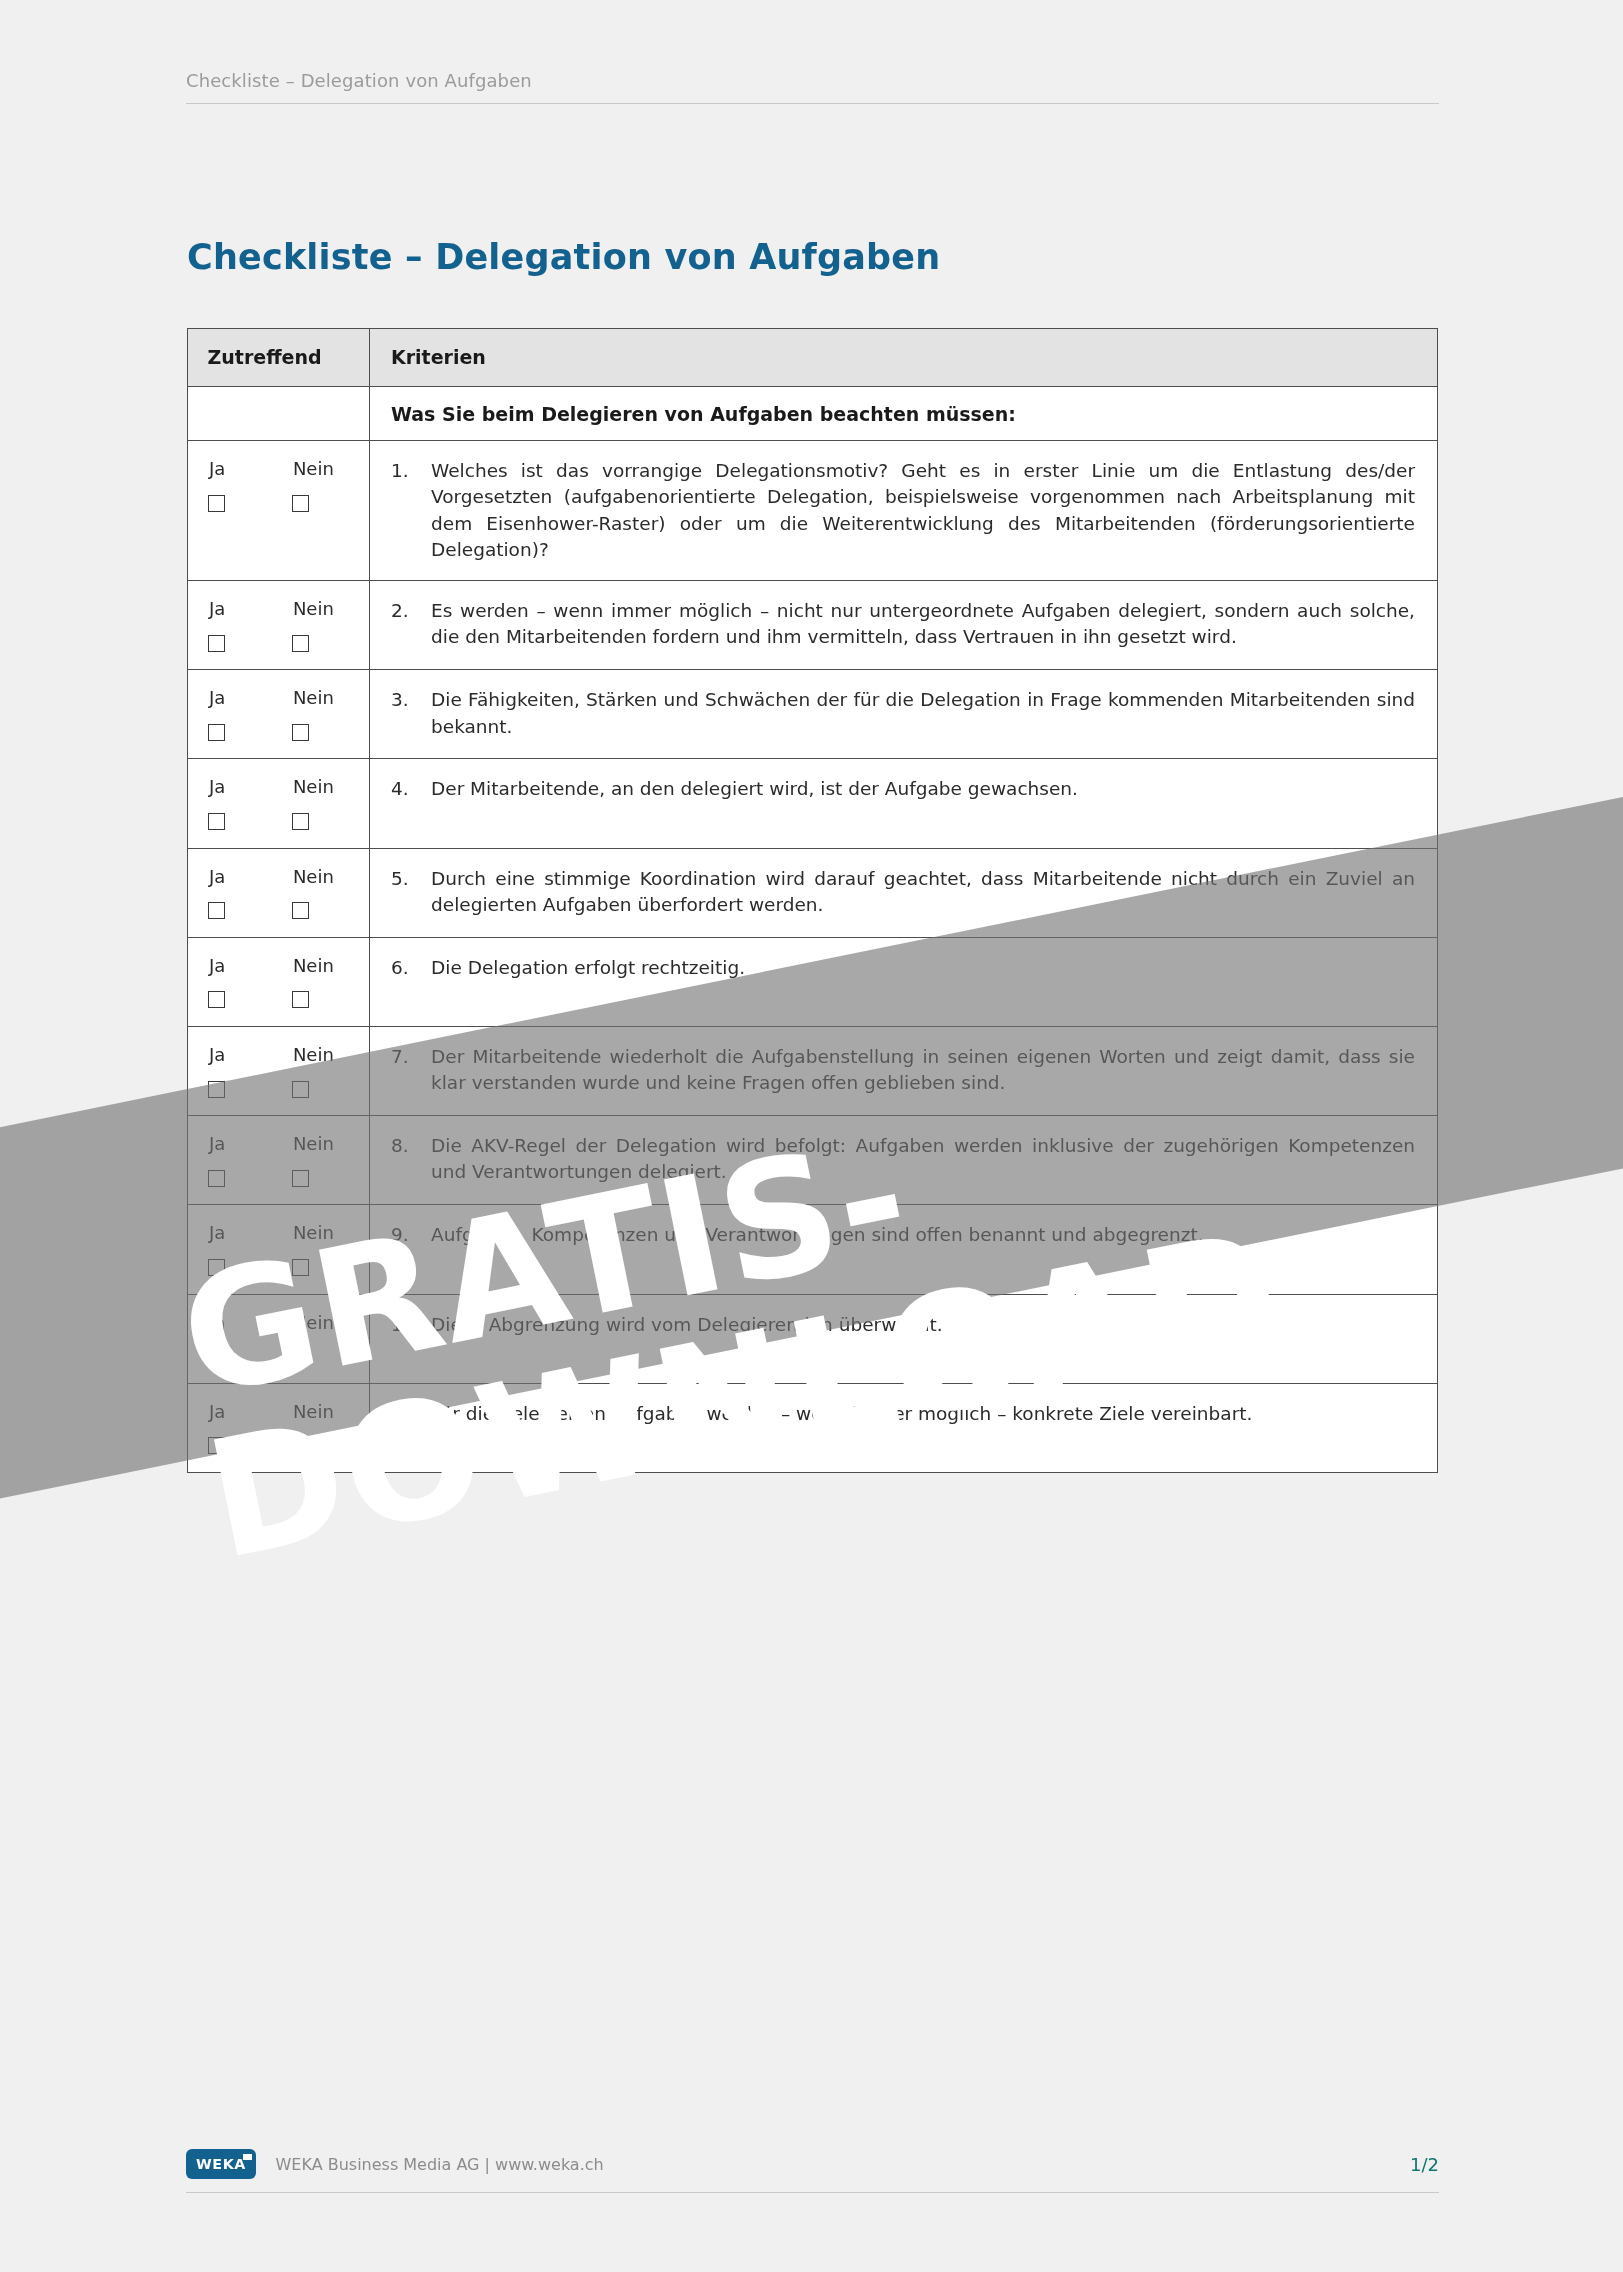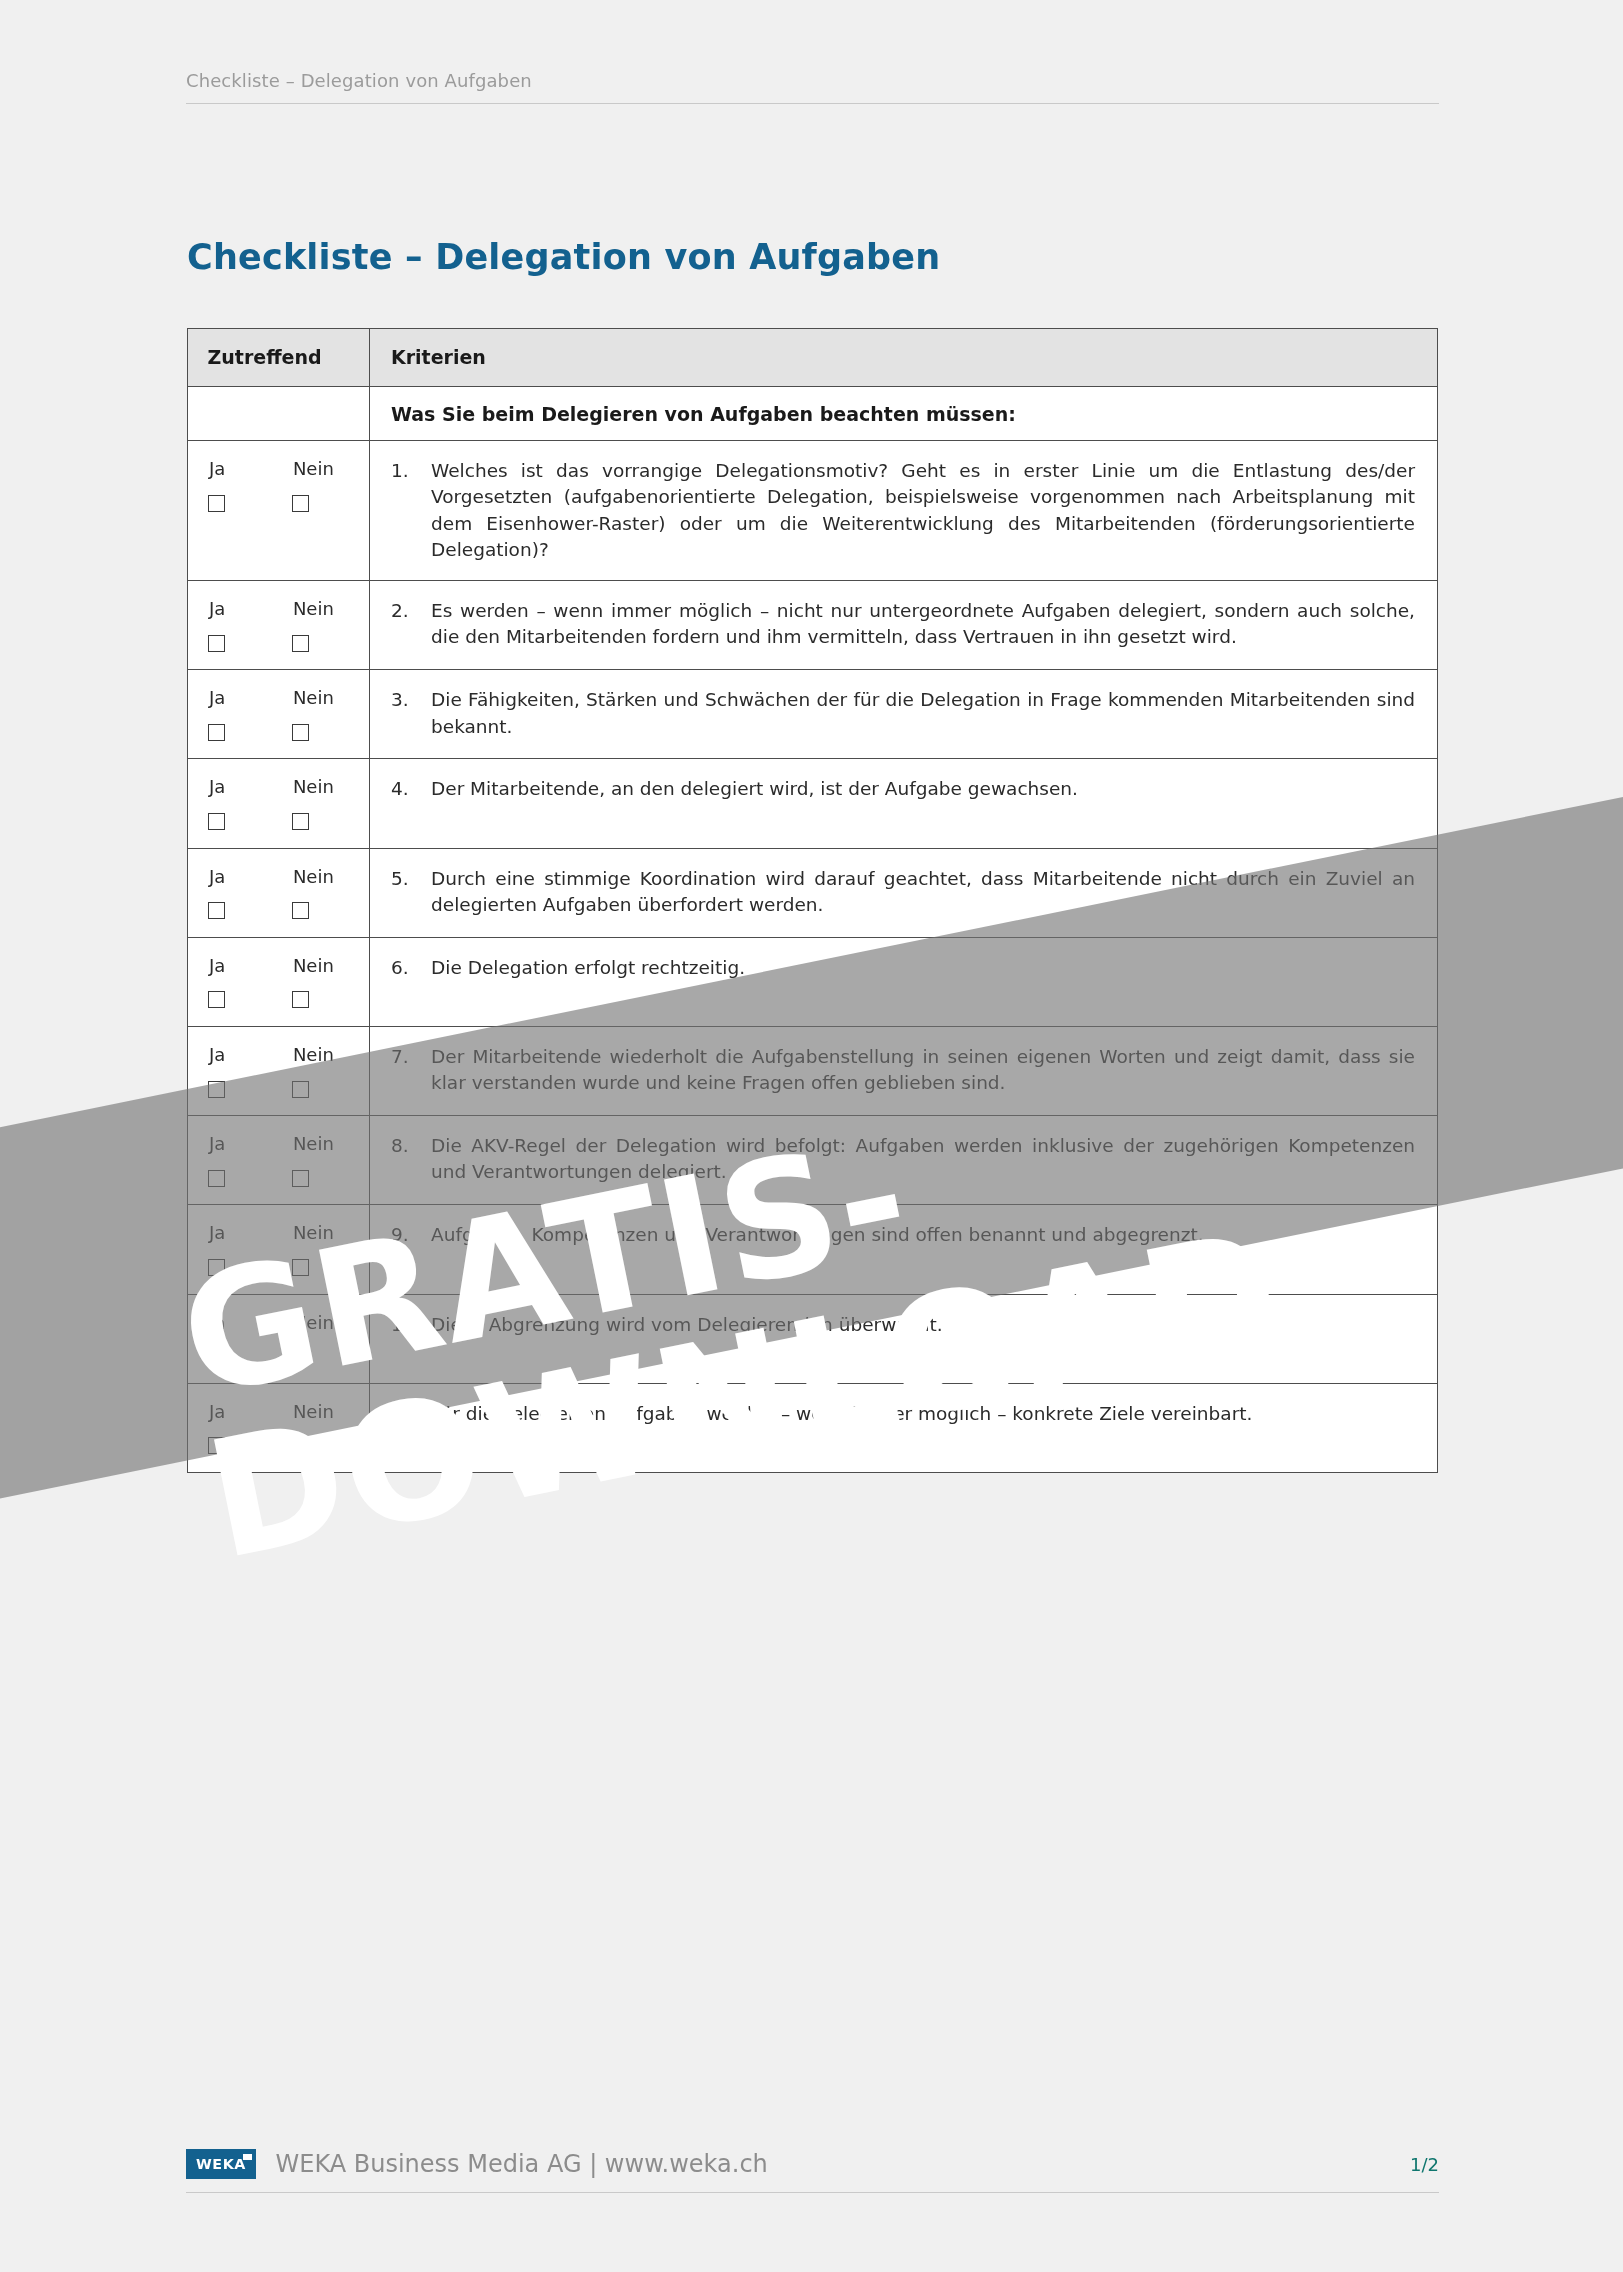--- a/index.html
+++ b/index.html
@@ -154,31 +154,32 @@
     height: 30px;
     background: #13618f;
     color: #ffffff;
     font-size: 14.3px;
     font-weight: bold;
     letter-spacing: 0.6px;
     display: flex;
     align-items: center;
     justify-content: center;
     position: relative;
+    border-radius: 6px;
   }
   .weka-logo .bar {
     position: absolute;
     right: 4.5px;
     top: 4.5px;
     width: 9px;
     height: 6.5px;
     background: #ffffff;
   }
   .footer-text {
-    font-size: 24px;
+    font-size: 16px;
     color: #8c8c8c;
     margin-left: 19.5px;
   }
   .footer-page {
     margin-left: auto;
     font-size: 18px;
     color: #0f766e;
   }
   .footer-rule {
     border-bottom: 1.3px solid #c9c9c9;

